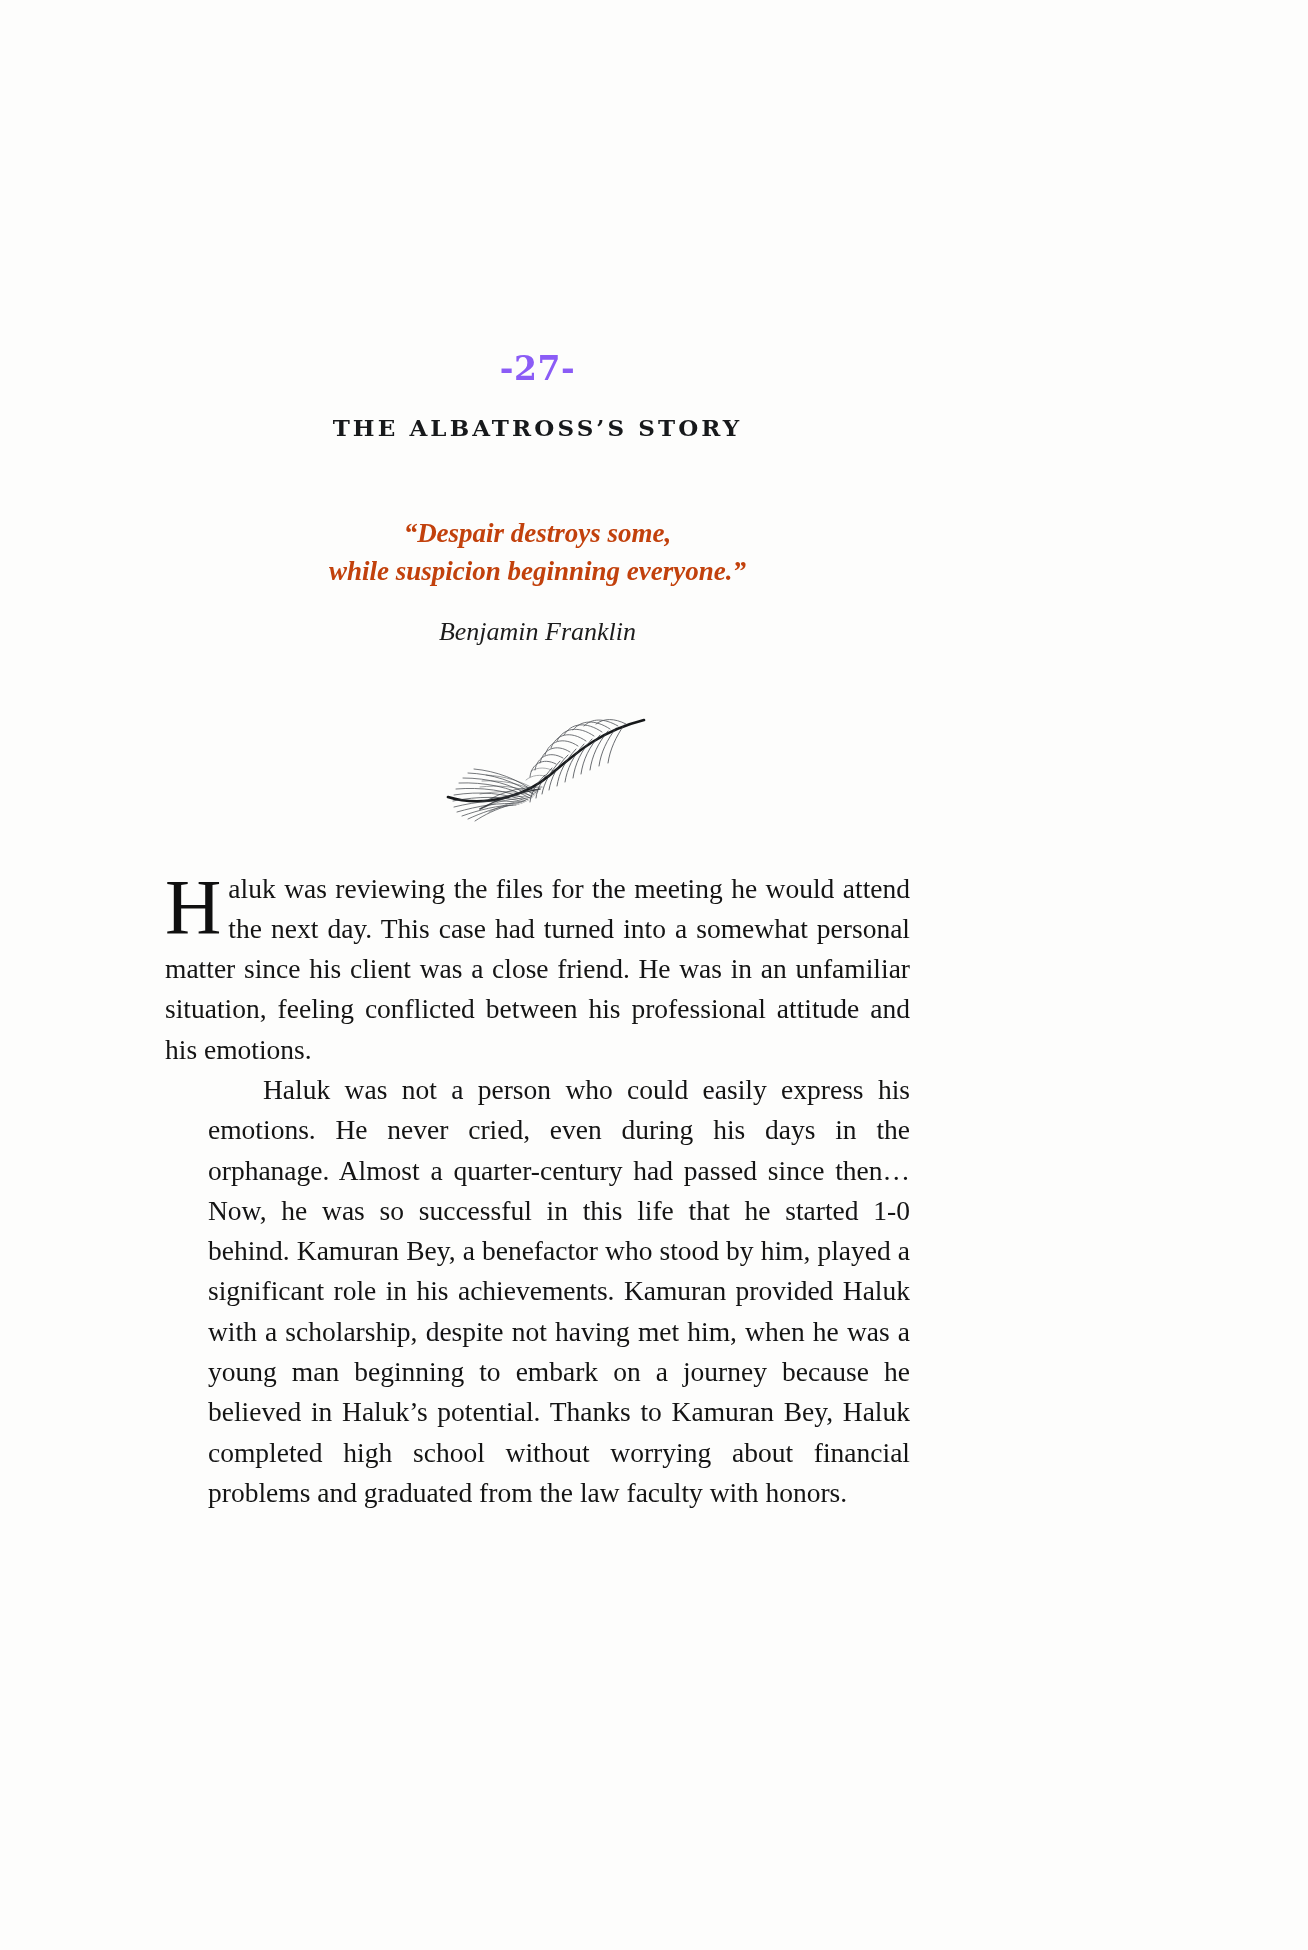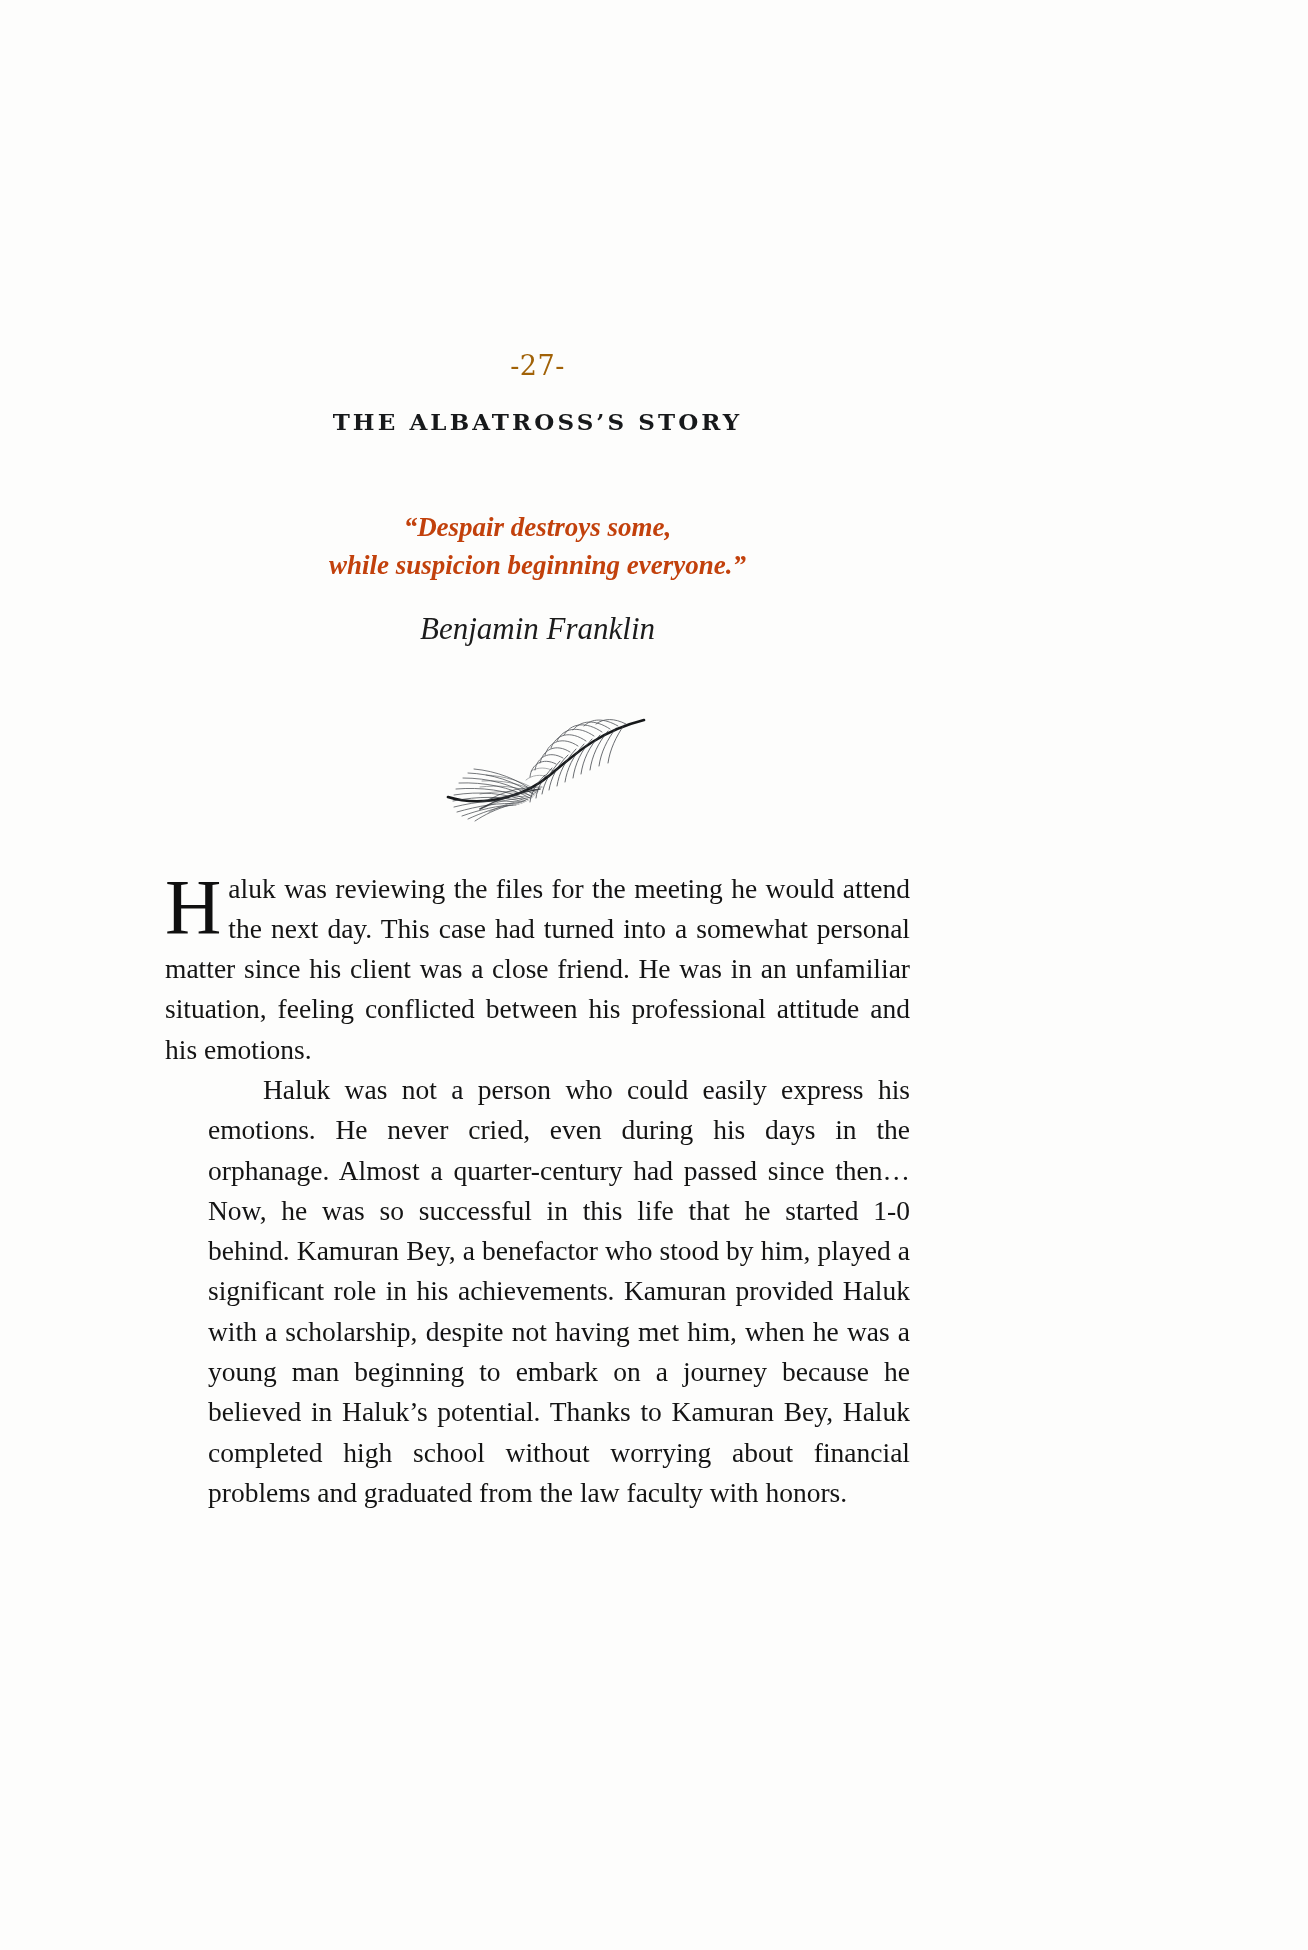--- a/index.html
+++ b/index.html
@@ -26,24 +26,24 @@
     height: 1950px;
   }
 
   
   .chapter-head {
     padding-top: 352px;
     text-align: center;
   }
   .chapter-number {
     font-family: "DejaVu Serif", "Liberation Serif", serif;
-    font-weight: 400;
-    font-size: 27px;
+    font-weight: 700;
+    font-size: 33px;
     letter-spacing: 0.5px;
-    color: #a16207;
+    color: #8b5cf6;
     line-height: 1;
   }
   .chapter-title {
     margin-top: 26px;
     font-family: "DejaVu Serif", "Liberation Serif", serif;
     font-weight: 700;
     font-size: 23px;
     letter-spacing: 3.1px;
     line-height: 1.52;
     color: #17191b;
@@ -64,21 +64,21 @@
     font-size: 27px;
     line-height: 1.42;
     color: #c2410c;
   }
   .epigraph-line { display: block; }
   .epigraph-author {
     margin-top: 26px;
     font-family: "Liberation Serif", "DejaVu Serif", serif;
     font-style: italic;
     font-weight: 400;
-    font-size: 31px;
+    font-size: 26px;
     color: #1c1c1c;
   }
 
   
   .ornament {
     margin-top: 46px;
     height: 140px;
     text-align: center;
   }
   .ornament svg { display: inline-block; }

